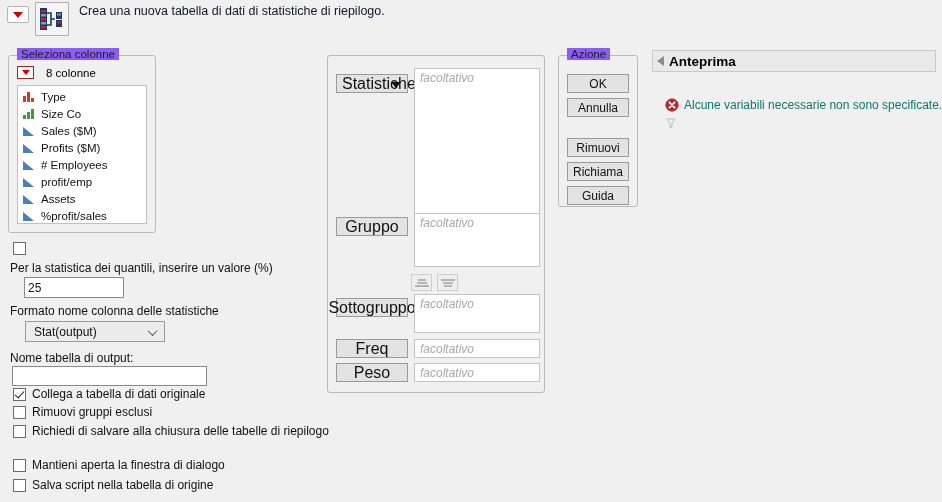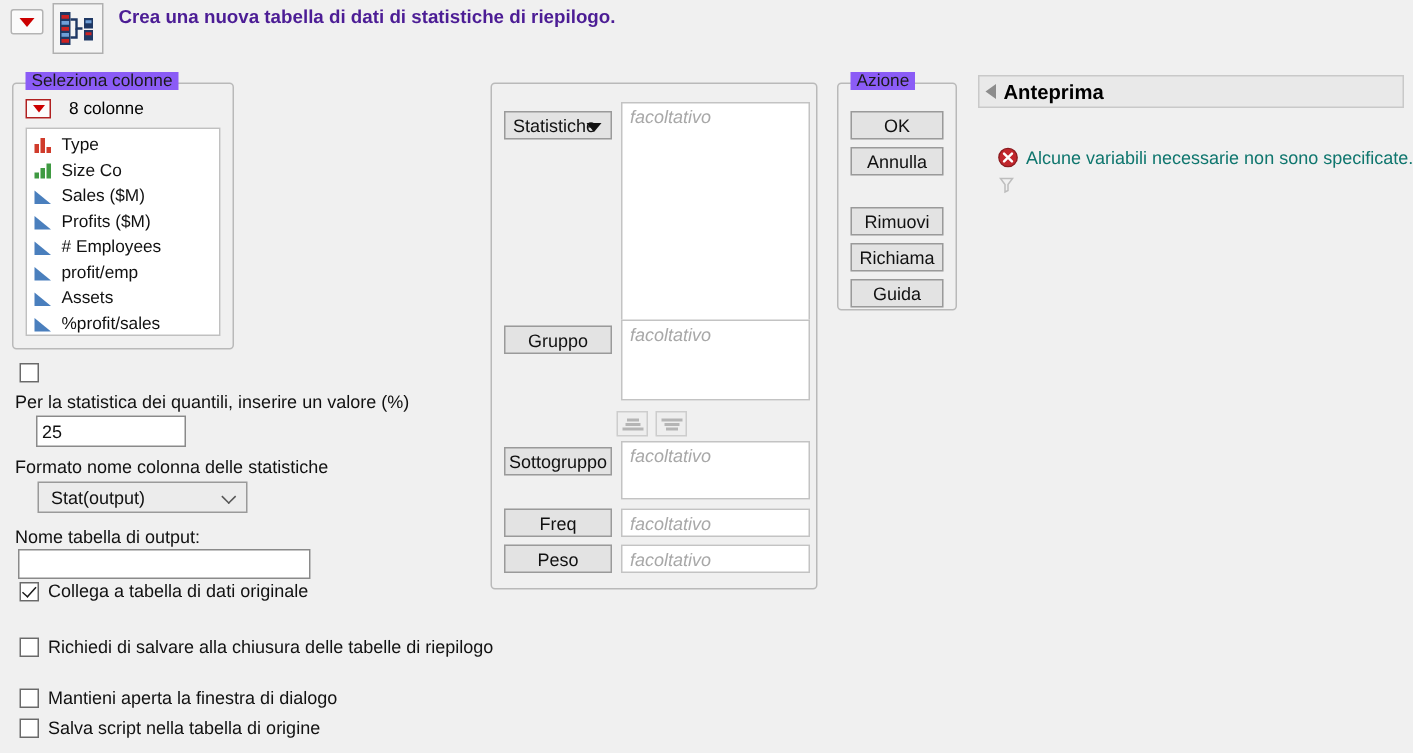--- a/index.html
+++ b/index.html
@@ -24,21 +24,21 @@
   .hdr-redbtn .tri {
     width: 0; height: 0; border-left: 5px solid transparent;
     border-right: 5px solid transparent; border-top: 6px solid #cc0000;
   }
   .hdr-icon {
     position: absolute; left: 35px; top: 2px; width: 34px; height: 34px;
     background: #f4f4f4; border: 1px solid #b0b0b0;
   }
   .hdr-title {
     position: absolute; left: 79px; top: 4px;
-    font-size: 12.5px; color: #4c1d95; white-space: nowrap; font-weight: bold;
+    font-size: 12.5px; color: #0f172a; white-space: nowrap;
   }
 
   
   .groupbox { position: absolute; border: 1px solid #b9b9b9; border-radius: 3px; }
   .groupbox > .gtitle {
     position: absolute; top: -8px; left: 8px; padding: 0 4px;
     background: #8b5cf6; font-size: 11.5px; color: #1a1a1a; white-space: nowrap;
   }
 
   
@@ -99,21 +99,21 @@
     position: absolute; right: 8px; top: 50%; margin-top: -3px;
     width: 7px; height: 7px; border-right: 1.4px solid #555; border-bottom: 1.4px solid #555;
     transform: rotate(45deg) translate(-1px,-1px);
   }
 
   
   #gb-roles { left: 327px; top: 55px; width: 218px; height: 338px; }
   .role-btn {
     position: absolute; background: #e3e3e3; border: 1px solid #9a9a9a;
     display: flex; align-items: center; justify-content: center;
-    font-size: 12px; color: #111; height: 19px;
+    font-size: 16px; color: #111; height: 19px;
   }
   .role-btn.withcaret { justify-content: flex-start; padding-left: 5px; }
   .role-btn .caret {
     position: absolute; right: 6px; top: 50%; margin-top: -2px;
     width: 0; height: 0; border-left: 5px solid transparent;
     border-right: 5px solid transparent; border-top: 6px solid #111;
   }
   .role-box {
     position: absolute; background: #ffffff; border: 1px solid #c3c3c3;
     font-style: italic; font-size: 12px; color: #a8a8a8; padding: 2px 5px;
@@ -267,20 +267,24 @@
 
   <div class="static-lbl" style="left:10px; top:351px;">Nome tabella di output:</div>
 
   <input class="txtinput" style="left: 12px; top: 366px; width: 195px; height: 20px;" value="">
 
   <div class="chk-row" style="left:13px; top:387px;">
     <span class="chk on"></span>
     <span class="lbl-txt">Collega a tabella di dati originale</span>
   </div>
 
+  <div class="chk-row" style="left:13px; top:405px;">
+    <span class="chk"></span>
+    <span class="lbl-txt">Rimuovi gruppi esclusi</span>
+  </div>
 
   <div class="chk-row" style="left:13px; top:424px;">
     <span class="chk"></span>
     <span class="lbl-txt">Richiedi di salvare alla chiusura delle tabelle di riepilogo</span>
   </div>
 
   <div class="chk-row" style="left:13px; top:458px;">
     <span class="chk"></span>
     <span class="lbl-txt">Mantieni aperta la finestra di dialogo</span>
   </div>

